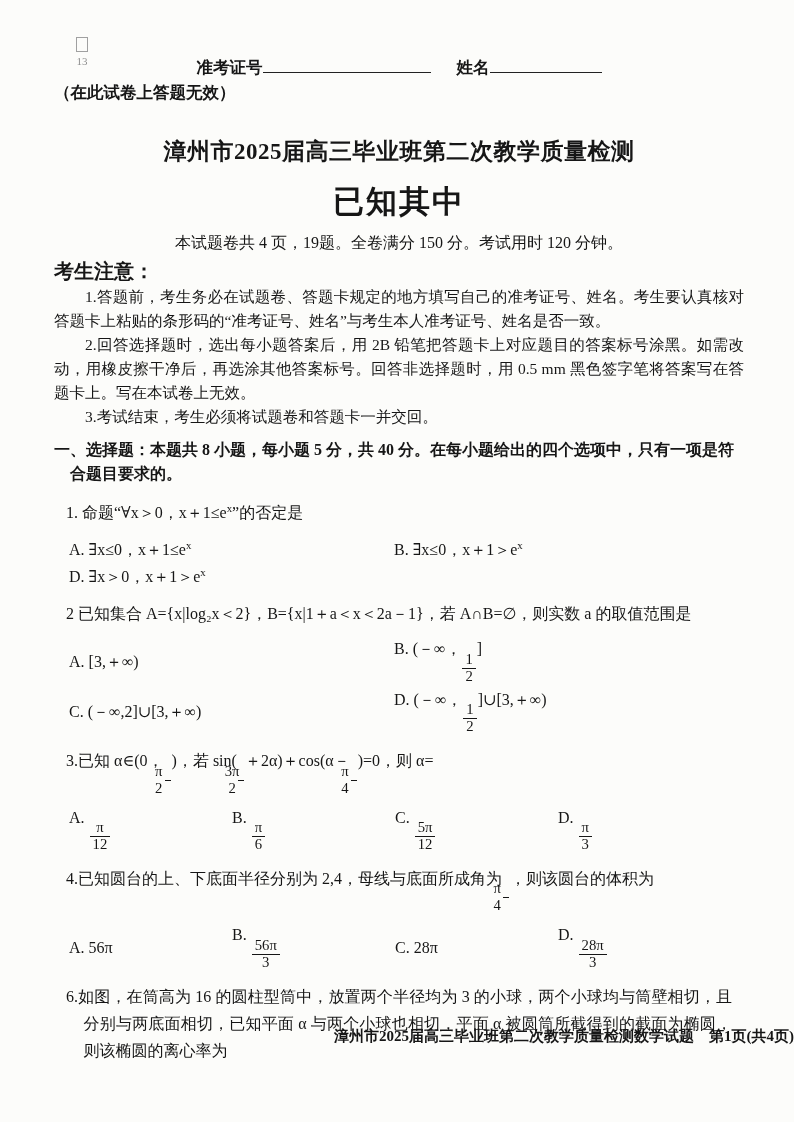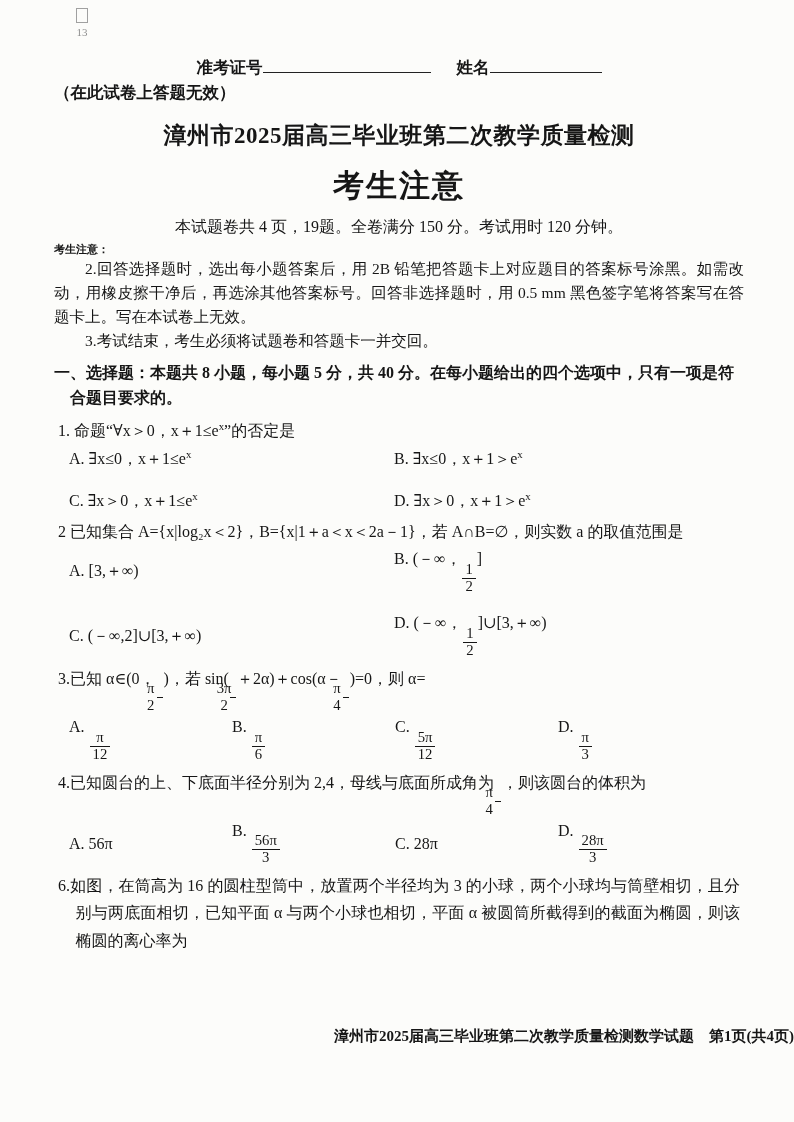--- a/index.html
+++ b/index.html
@@ -1,35 +1,35 @@
 <!DOCTYPE html>
 <html><head>
 <meta charset="utf-8">
 <style>
   *{box-sizing:border-box}
   html,body{margin:0;padding:0;background:#ffffff}
   .sheet{position:relative;width:794px;height:1122px;margin:0 auto;background:#fcfcfa;color:#161616;
          font-family:"Liberation Serif","DejaVu Serif",serif;padding:54px 50px 0 54px;overflow:hidden}
-  .corner{position:absolute;top:8px;left:76px;color:#8f8f8f;font-size:11px;line-height:1.2;text-align:center}
+  .corner{position:absolute;top:37px;left:76px;color:#8f8f8f;font-size:11px;line-height:1.2;text-align:center}
   .corner-box{display:block;width:12px;height:15px;border:1px solid #a0a0a0;margin:0 auto 3px}
   .header-line{text-align:center;font-size:16.5px;font-weight:bold;margin-top:2px}
   .blank{display:inline-block;border-bottom:1.5px solid #222;height:1em;vertical-align:baseline}
   .blank-long{width:168px}
   .blank-short{width:112px}
   .hgap{display:inline-block;width:26px}
   .invalid-note{text-align:left;font-weight:bold;font-size:16.5px;margin-top:3px}
-  .title{text-align:center;font-size:23px;font-weight:bold;margin:16px 0 0;letter-spacing:.5px}
+  .title{text-align:center;font-size:23px;font-weight:bold;margin:32px 0 0;letter-spacing:.5px}
   .subject{text-align:center;font-size:31px;font-weight:bold;margin:14px 0 10px;letter-spacing:2px}
   .paper-info{text-align:center;font-size:16px;margin-bottom:4px}
-  .notice-head{font-weight:bold;font-size:11px;margin-top:4px}
+  .notice-head{font-weight:bold;font-size:20px;margin-top:4px}
   .notice{margin:0;font-size:15.5px;line-height:1.56;text-align:justify;text-indent:2em}
   .section-head{font-weight:bold;font-size:16px;line-height:1.55;margin-top:8px;padding-left:1em;text-indent:-1em}
   .question{margin-top:6px}
-  .stem{margin:4px;font-size:16px;line-height:1.7;padding-left:1.1em;text-indent:-1.1em;text-align:justify}
-  .opts{display:grid;margin:3px 0 2px 15px;font-size:16px;row-gap:19px;align-items:center}
+  .stem{margin:12px;font-size:16px;line-height:1.7;padding-left:1.1em;text-indent:-1.1em;text-align:justify}
+  .opts{display:grid;margin:3px 0 2px 15px;font-size:16px;row-gap:5px;align-items:center}
   .cols2{grid-template-columns:325px auto}
   .cols4{grid-template-columns:163px 163px 163px auto}
   .opt{white-space:nowrap}
   sup{font-size:.68em}
   .frac{display:inline-flex;flex-direction:column;text-align:center;vertical-align:-0.65em;line-height:1.08;font-size:.92em;margin:0 1px}
   .frac .fn{border-bottom:1px solid #161616;padding:0 3px}
   .frac .fd{padding:0 3px}
   .footer{position:absolute;left:0;right:0;bottom:76px;text-align:right;font-size:15px;font-weight:bold}
 </style>
 </head>
@@ -42,36 +42,36 @@
     <span>13</span>
   </div>
 
   <div class="header-line">
     <span>准考证号</span><span class="blank blank-long"></span><span class="hgap"></span><span>姓名</span><span class="blank blank-short"></span>
   </div>
 
   <div class="invalid-note">（在此试卷上答题无效）</div>
 
   <h1 class="title">漳州市2025届高三毕业班第二次教学质量检测</h1>
-  <h2 class="subject">考生注意</h2>
+  <h2 class="subject">已知其中</h2>
 
   <div class="paper-info">本试题卷共 4 页，19题。全卷满分 150 分。考试用时 120 分钟。</div>
 
   <div class="notice-head">考生注意：</div>
+  <p class="notice">1.答题前，考生务必在试题卷、答题卡规定的地方填写自己的准考证号、姓名。考生要认真核对答题卡上粘贴的条形码的“准考证号、姓名”与考生本人准考证号、姓名是否一致。</p>
   <p class="notice">2.回答选择题时，选出每小题答案后，用 2B 铅笔把答题卡上对应题目的答案标号涂黑。如需改动，用橡皮擦干净后，再选涂其他答案标号。回答非选择题时，用 0.5 mm 黑色签字笔将答案写在答题卡上。写在本试卷上无效。</p>
   <p class="notice">3.考试结束，考生必须将试题卷和答题卡一并交回。</p>
 
   <div class="section-head">一、选择题：本题共 8 小题，每小题 5 分，共 40 分。在每小题给出的四个选项中，只有一项是符合题目要求的。</div>
 
   <div class="question">
     <p class="stem">1. 命题“∀x＞0，x＋1≤e<sup>x</sup>”的否定是</p>
     <div class="opts cols2">
       <span class="opt">A. ∃x≤0，x＋1≤e<sup>x</sup></span>
       <span class="opt">B. ∃x≤0，x＋1＞e<sup>x</sup></span>
-      <span class="opt">C. ∃x＞0，x＋1≤e<sup>x</sup></span>
       <span class="opt">D. ∃x＞0，x＋1＞e<sup>x</sup></span>
     </div>
   </div>
 
   <div class="question">
     <p class="stem">2 已知集合 A={x|log₂x＜2}，B={x|1＋a＜x＜2a－1}，若 A∩B=∅，则实数 a 的取值范围是</p>
     <div class="opts cols2">
       <span class="opt">A. [3,＋∞)</span>
       <span class="opt">B. (－∞，<span class="frac">
             <span class="fn">1</span>

